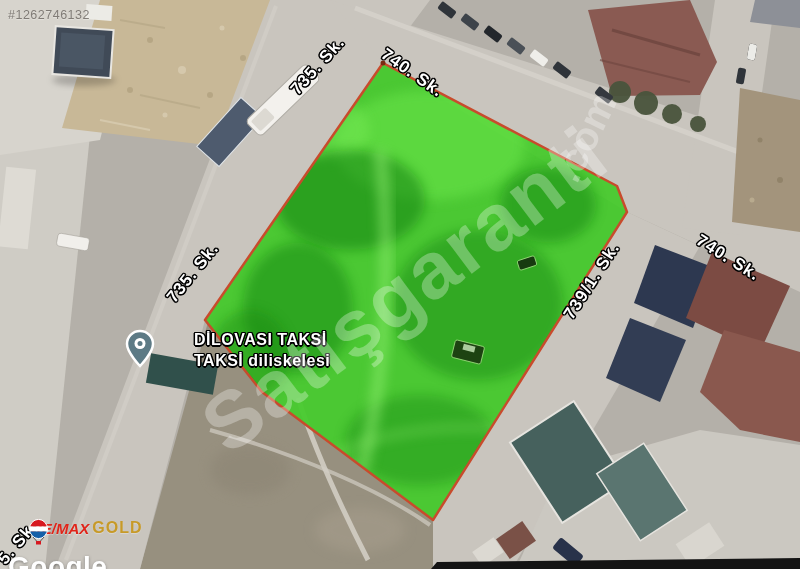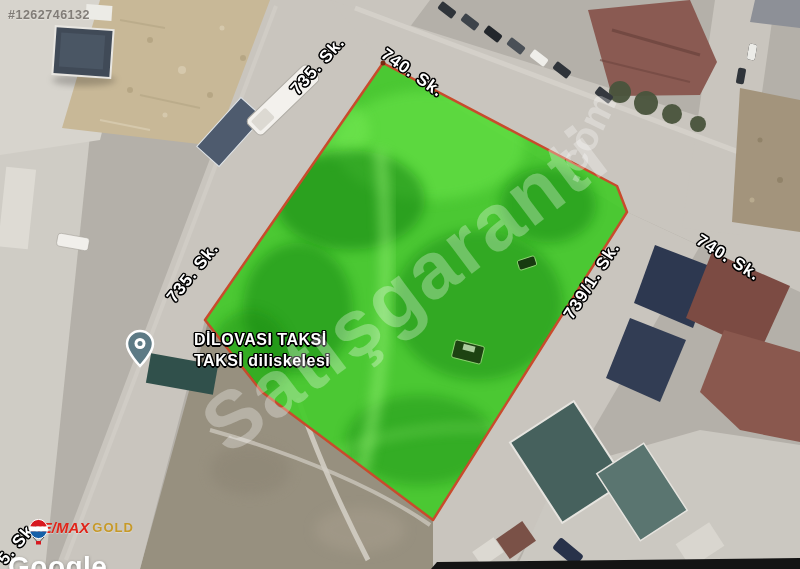--- a/index.html
+++ b/index.html
@@ -17,21 +17,21 @@
   }
   .poi-label{
     position:absolute;left:156px;top:329px;z-index:4;color:#fff;font-weight:bold;
     font-size:16px;line-height:21px;letter-spacing:.5px;white-space:nowrap;
     text-shadow:-1.5px 0 0 #000,1.5px 0 0 #000,0 -1.5px 0 #000,0 1.5px 0 #000,
                 -1px -1px 0 #000,1px -1px 0 #000,-1px 1px 0 #000,1px 1px 0 #000;
     margin-left:38px;
   }
   .poi-pin{position:absolute;left:124px;top:329px;z-index:4;}
   .listing-id{
-    position:absolute;left:8px;top:8px;z-index:6;font-size:12.5px;font-weight:bold;
+    position:absolute;left:8px;top:8px;z-index:6;font-size:12.5px;font-weight:normal;
     letter-spacing:.5px;color:rgba(105,100,95,.8);
     text-shadow:0 1px 1px rgba(255,255,255,.35);
   }
   .wm-main{
     position:absolute;left:405px;top:290px;z-index:5;white-space:nowrap;
     transform:translate(-50%,-50%) rotate(-37deg);
     font-size:80px;font-weight:bold;letter-spacing:2px;
     color:rgba(255,255,255,.30);
   }
   .wm-com{
@@ -40,21 +40,21 @@
     font-size:40px;font-weight:bold;color:rgba(255,255,255,.30);
   }
   .remax{
     position:absolute;left:28px;top:519px;z-index:6;display:flex;align-items:center;
   }
   .remax .name{
     font-style:italic;font-weight:bold;font-size:15px;color:#e02419;margin-left:3px;
     text-shadow:0 1px 1px rgba(255,255,255,.4);
   }
   .remax .sub{
-    font-weight:bold;font-size:13px;letter-spacing:1px;color:#c79a28;margin-left:3px;
+    font-weight:bold;font-size:16px;letter-spacing:1px;color:#c79a28;margin-left:3px;
     text-shadow:0 1px 1px rgba(255,255,255,.3);
   }
   .google{
     position:absolute;left:8px;top:551px;z-index:6;color:#ffffff;font-weight:bold;
     font-size:28px;letter-spacing:.5px;text-shadow:0 1px 3px rgba(60,60,60,.55);
   }
 </style>
 </head>
 <body>
 

